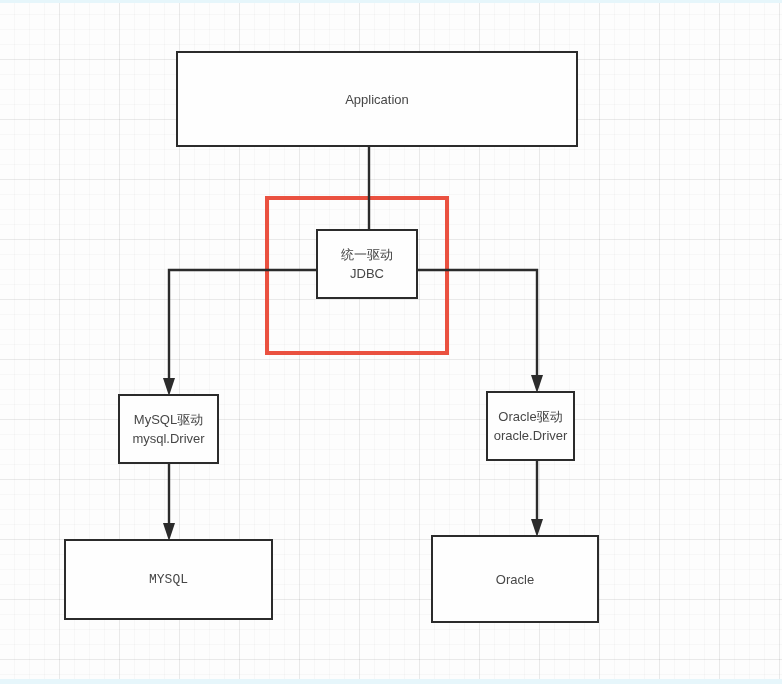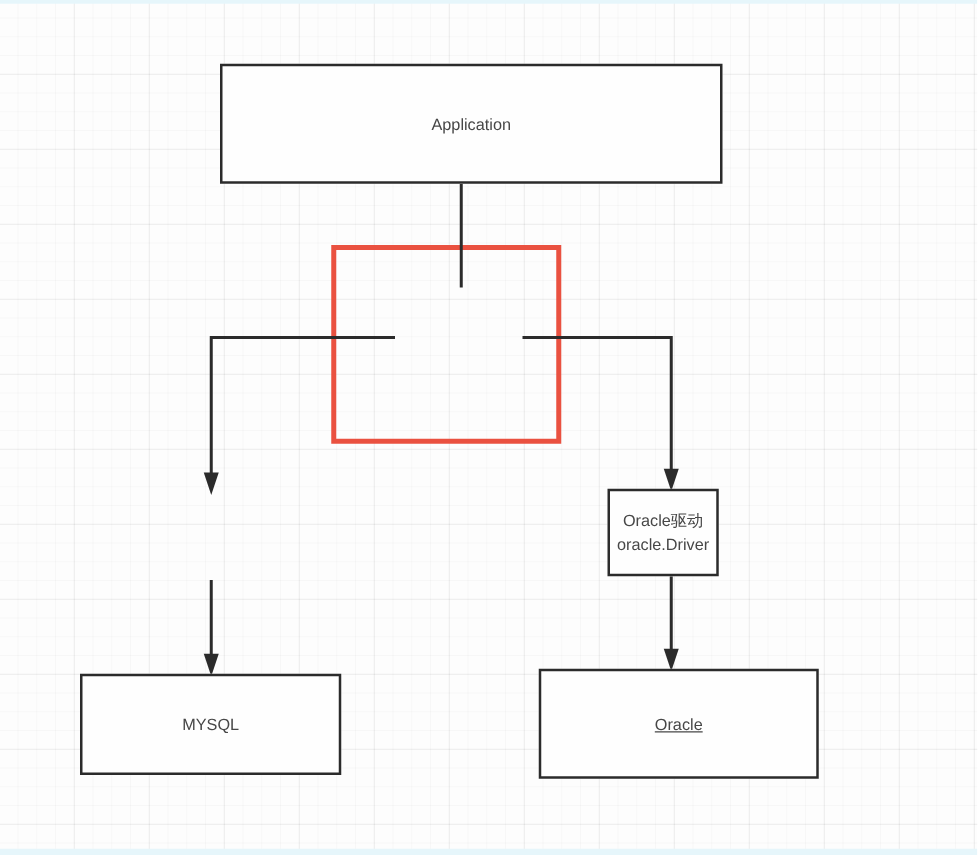--- a/index.html
+++ b/index.html
@@ -105,29 +105,37 @@
     <g>
       <line x1="537" y1="461" x2="537" y2="527"></line>
       <polygon points="537,537 531,519 543,519"></polygon>
     </g>
   </svg>
 
   <div class="node" style="left:176px; top:51px; width:402px; height:96px;">
     <span class="label">Application</span>
   </div>
 
+  <div class="node" style="left:316px; top:229px; width:102px; height:70px;">
+    <span class="label">统一驱动
+JDBC</span>
+  </div>
 
+  <div class="node" style="left:118px; top:394px; width:101px; height:70px;">
+    <span class="label">MySQL驱动
+mysql.Driver</span>
+  </div>
 
   <div class="node" style="left:486px; top:391px; width:89px; height:70px;">
     <span class="label">Oracle驱动
 oracle.Driver</span>
   </div>
 
-  <div class="node" style="left:64px; top:539px; width:209px; height:81px;">
+  <div class="node" style="left:64px; top:539px; width:209px; height:81px;font-family:Liberation Mono, monospace;">
     <span class="label">MYSQL</span>
   </div>
 
-  <div class="node" style="left:431px; top:535px; width:224px; height:88px;text-decoration:underline;">
+  <div class="node" style="left:431px; top:535px; width:168px; height:88px;">
     <span class="label">Oracle</span>
   </div>
 
   <div class="edge-strip bottom"></div>
 </div>
 
 </body></html>

